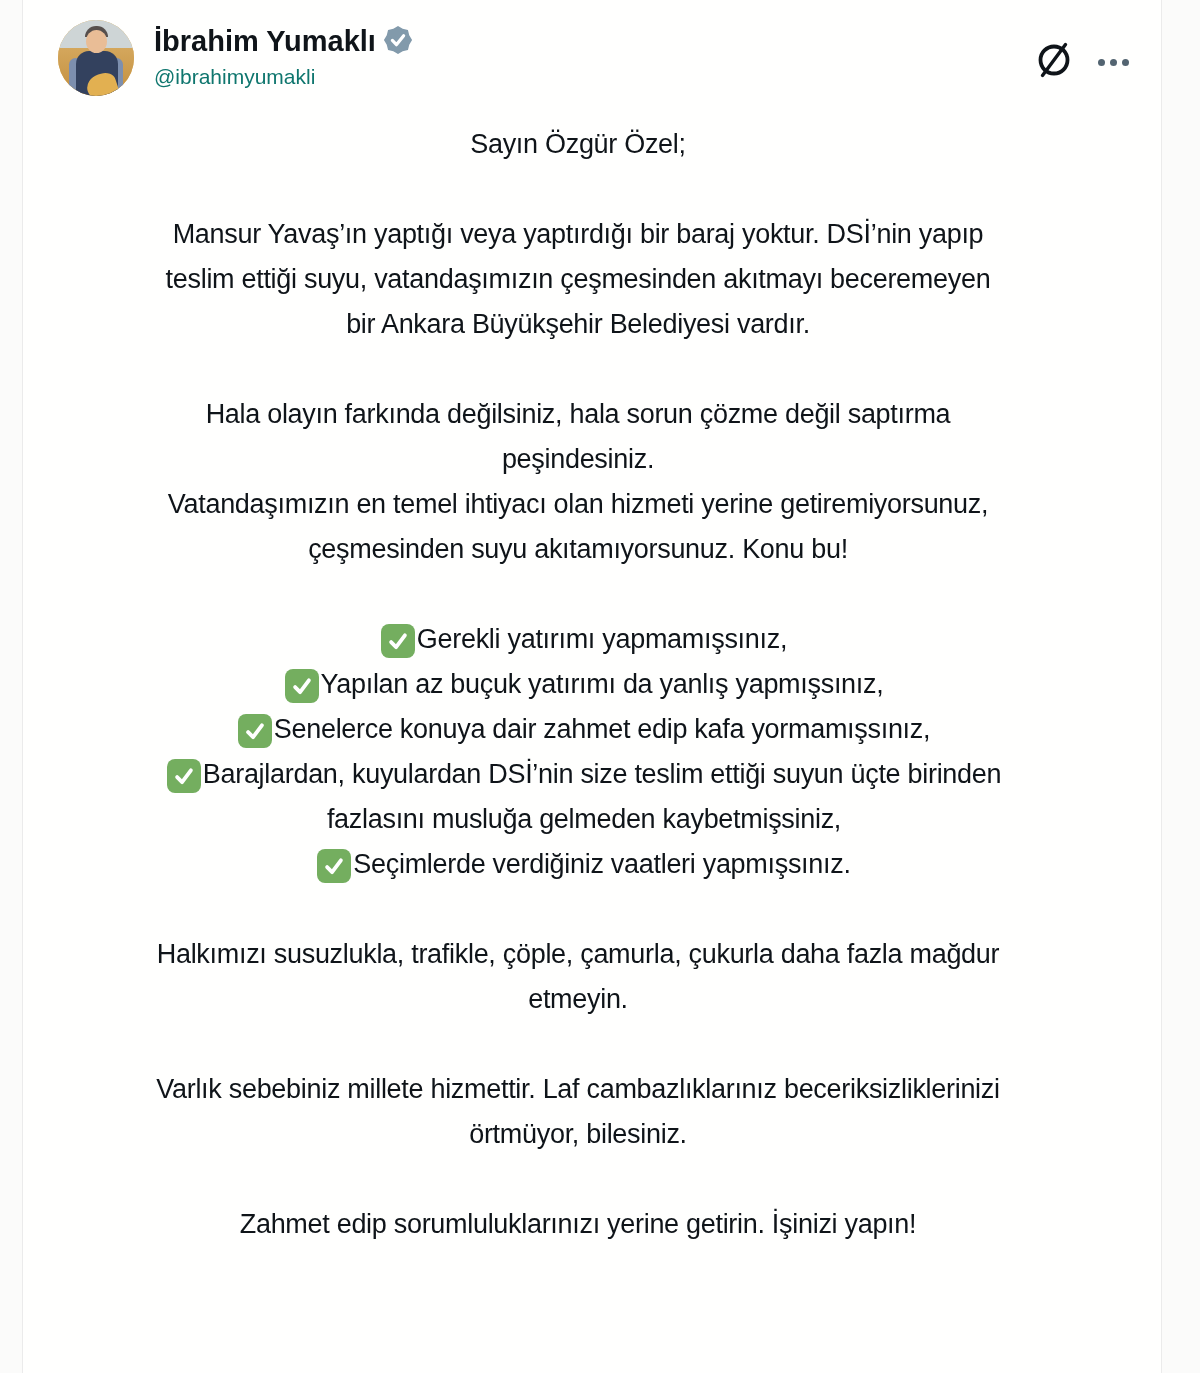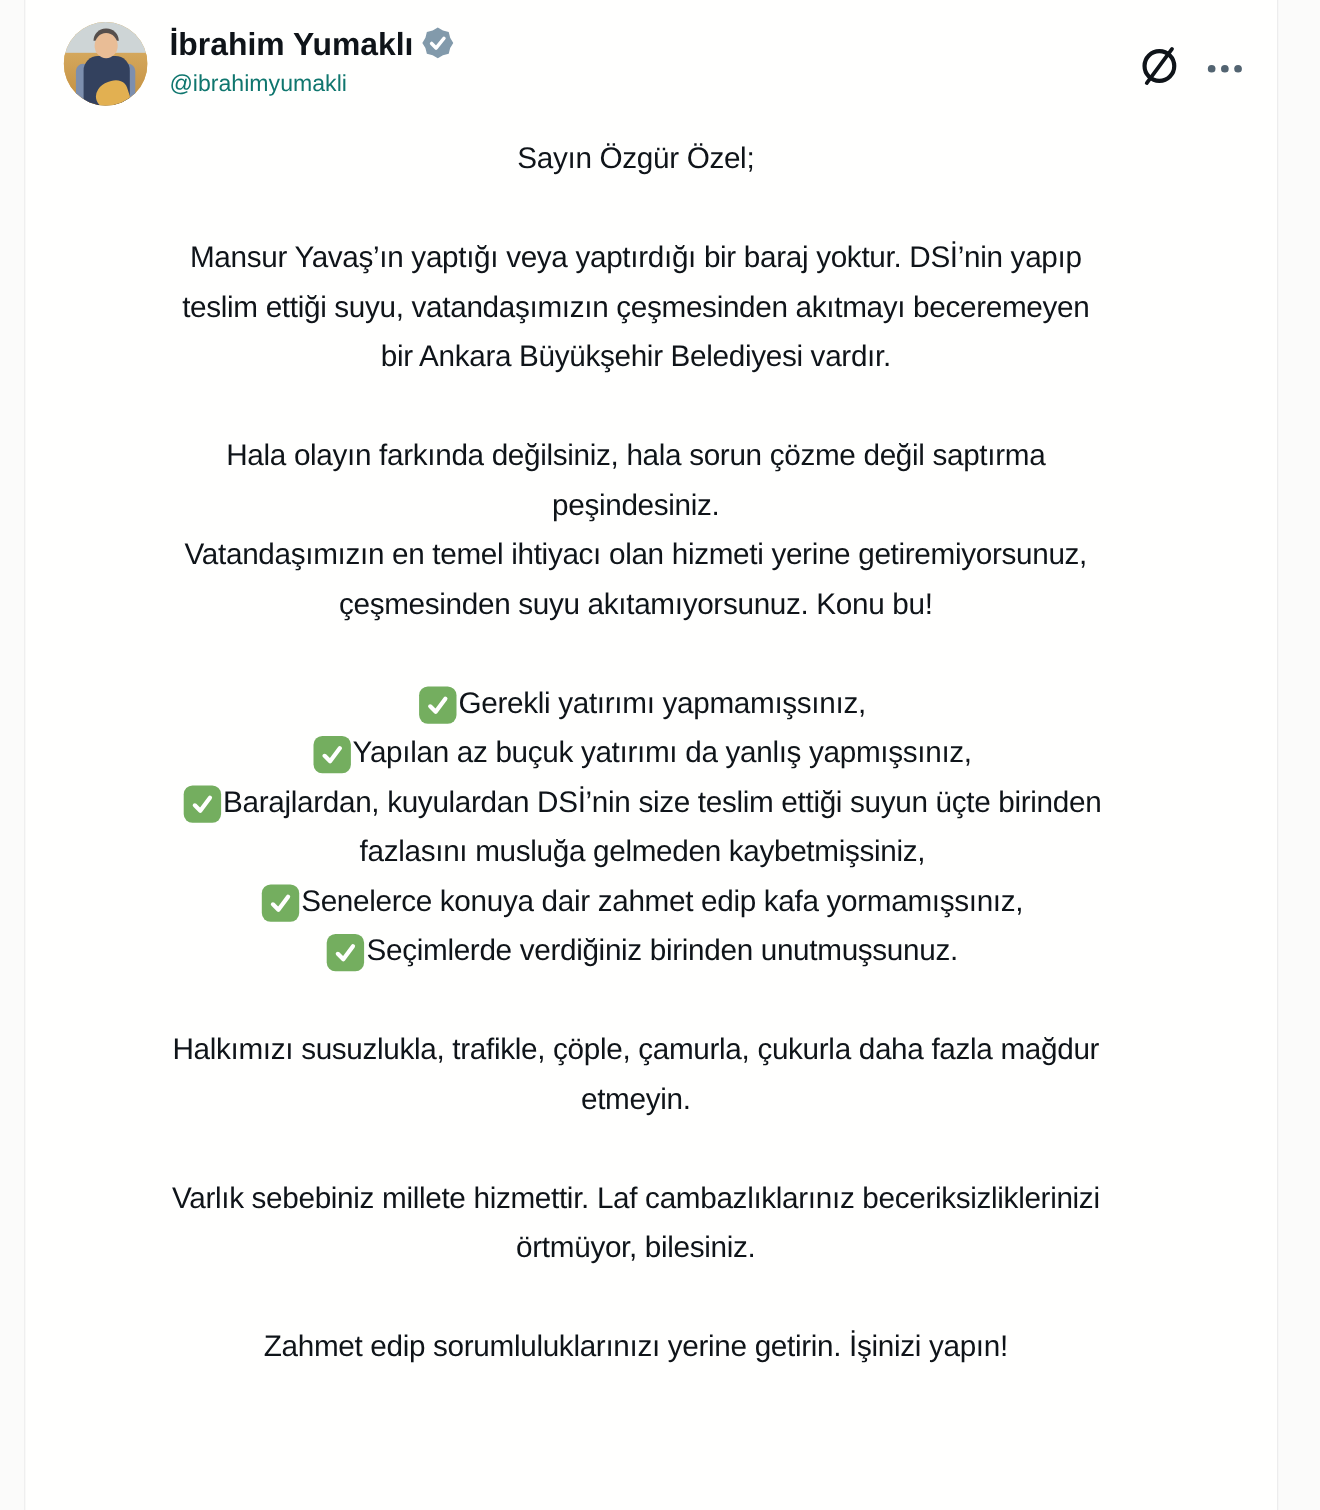--- a/index.html
+++ b/index.html
@@ -122,28 +122,28 @@
 çeşmesinden suyu akıtamıyorsunuz. Konu bu!</div>
       <div class="checklist">
         <div class="check-line"><span class="check-icon"><svg width="26" height="26" viewBox="0 0 34 34">
               <polyline points="8,18.5 14.5,25 26,9.5" fill="none" stroke="#ffffff" stroke-width="5" stroke-linecap="round" stroke-linejoin="round"></polyline>
             </svg></span><span>Gerekli yatırımı yapmamışsınız,</span></div>
         <div class="check-line"><span class="check-icon"><svg width="26" height="26" viewBox="0 0 34 34">
               <polyline points="8,18.5 14.5,25 26,9.5" fill="none" stroke="#ffffff" stroke-width="5" stroke-linecap="round" stroke-linejoin="round"></polyline>
             </svg></span><span>Yapılan az buçuk yatırımı da yanlış yapmışsınız,</span></div>
         <div class="check-line"><span class="check-icon"><svg width="26" height="26" viewBox="0 0 34 34">
               <polyline points="8,18.5 14.5,25 26,9.5" fill="none" stroke="#ffffff" stroke-width="5" stroke-linecap="round" stroke-linejoin="round"></polyline>
+            </svg></span><span>Senelerce konuya dair zahmet edip kafa yormamışsınız,</span></div>
+        <div class="check-line"><span class="check-icon"><svg width="26" height="26" viewBox="0 0 34 34">
+              <polyline points="8,18.5 14.5,25 26,9.5" fill="none" stroke="#ffffff" stroke-width="5" stroke-linecap="round" stroke-linejoin="round"></polyline>
             </svg></span><span>Barajlardan, kuyulardan DSİ’nin size teslim ettiği suyun üçte birinden
 fazlasını musluğa gelmeden kaybetmişsiniz,</span></div>
         <div class="check-line"><span class="check-icon"><svg width="26" height="26" viewBox="0 0 34 34">
               <polyline points="8,18.5 14.5,25 26,9.5" fill="none" stroke="#ffffff" stroke-width="5" stroke-linecap="round" stroke-linejoin="round"></polyline>
-            </svg></span><span>Senelerce konuya dair zahmet edip kafa yormamışsınız,</span></div>
-        <div class="check-line"><span class="check-icon"><svg width="26" height="26" viewBox="0 0 34 34">
-              <polyline points="8,18.5 14.5,25 26,9.5" fill="none" stroke="#ffffff" stroke-width="5" stroke-linecap="round" stroke-linejoin="round"></polyline>
-            </svg></span><span>Seçimlerde verdiğiniz birinden unutmuşsunuz.</span></div>
+            </svg></span><span>Seçimlerde verdiğiniz vaatleri yapmışsınız.</span></div>
       </div>
       <div class="para">Halkımızı susuzlukla, trafikle, çöple, çamurla, çukurla daha fazla mağdur
 etmeyin.</div>
       <div class="para">Varlık sebebiniz millete hizmettir. Laf cambazlıklarınız beceriksizliklerinizi
 örtmüyor, bilesiniz.</div>
       <div class="para">Zahmet edip sorumluluklarınızı yerine getirin. İşinizi yapın!</div>
     </div>
 
 </div>
 

